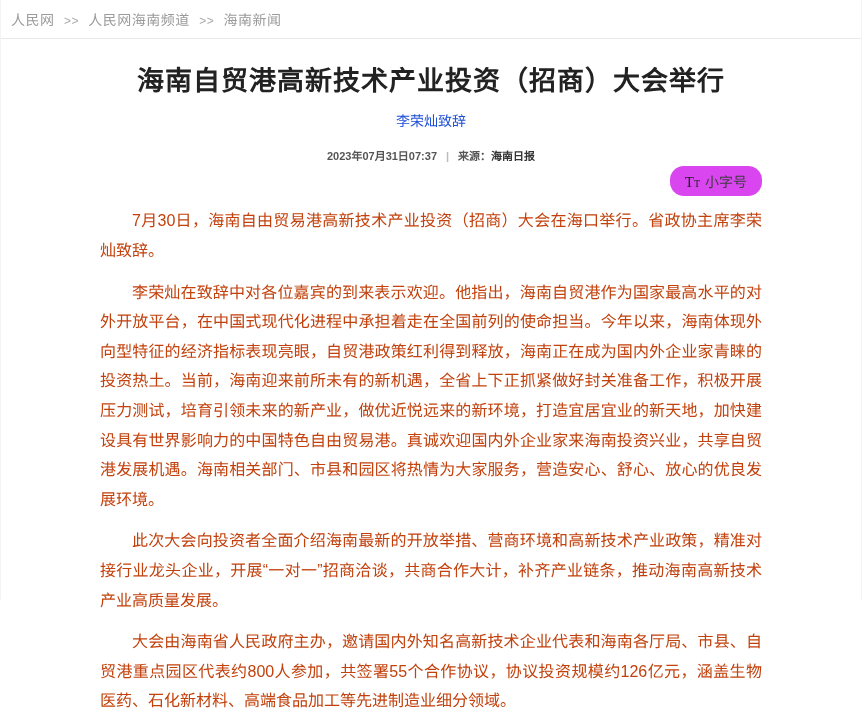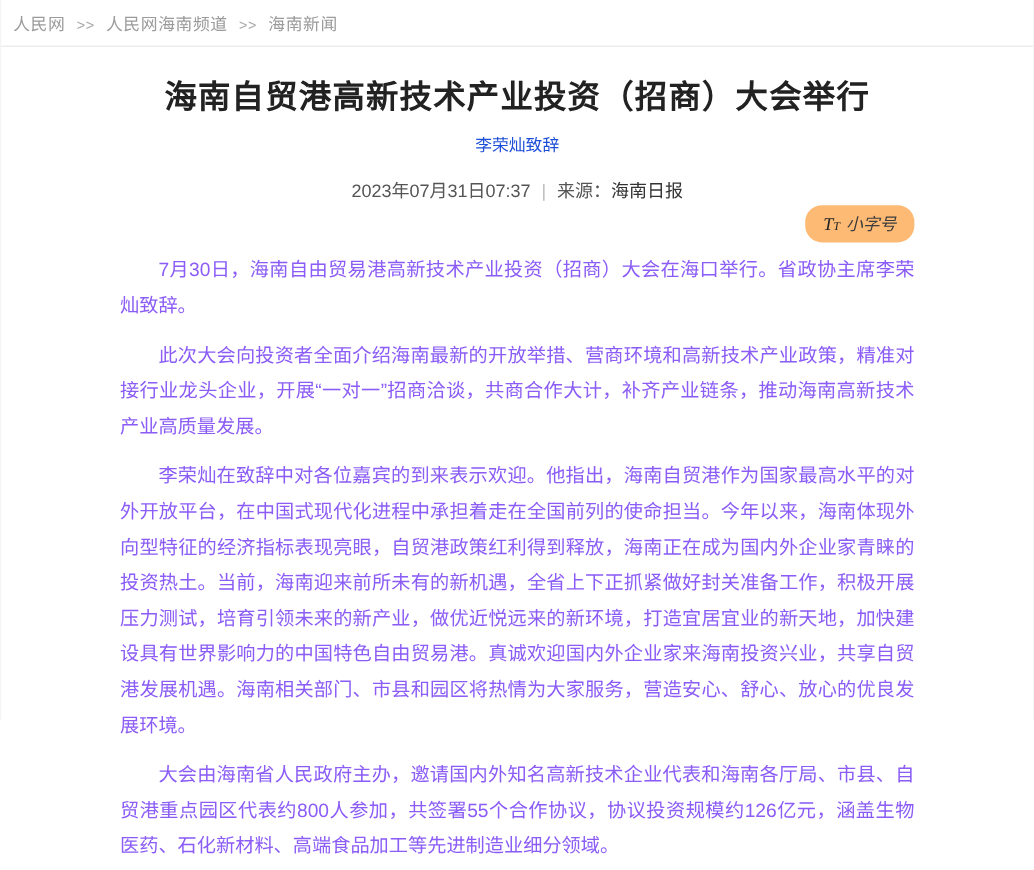--- a/index.html
+++ b/index.html
@@ -29,46 +29,46 @@
     margin-top: 26px;
     font-size: 27px; font-weight: 700; color: #222;
     text-align: center; letter-spacing: 1px; line-height: 1.2;
   }
   .subtitle {
     margin-top: 13px; text-align: center;
     font-size: 14px; color: #1d4ed8;
   }
   .meta {
     margin-top: 17px; text-align: center;
-    font-size: 15px; color: #555;
+    font-size: 11px; color: #555; font-weight: bold;
   }
   .meta-divider { margin: 0 9px; color: #bbb; }
   .meta-source-label { color: #555; }
   .meta-source { color: #333; text-decoration: none; cursor: pointer; }
   
   .toolbar { margin-top: 3px; text-align: right; height: 28px; }
   .font-size-pill {
     display: inline-flex; align-items: baseline;
-    background: #fdba74; border: none; border-radius: 14px;
+    background: #d946ef; border: none; border-radius: 14px;
     padding: 5px 15px; cursor: pointer;
     font-family: "Liberation Sans", "DejaVu Sans", sans-serif;
-    font-size: 14px; color: #3c3c3c; font-style: italic;
+    font-size: 14px; color: #3c3c3c;
   }
   .tt-icon { font-family: "Liberation Serif", "DejaVu Serif", serif; margin-right: 5px; color: #222; }
   .t-big { font-size: 15px; }
   .t-small { font-size: 10px; }
   
   .original-title {
     margin-top: 17px; padding-left: 27px;
     font-size: 15px; color: #333;
   }
   
   .article-body { margin-top: 4px; }
   .article-body p {
-    font-size: 16px; color: #8b5cf6; line-height: 1.85;
+    font-size: 16px; color: #c2410c; line-height: 1.85;
     text-indent: 2em; margin-top: 12px; text-align: justify;
   }
 </style>
 </head>
 <body>
 
 <div class="page">
 
   <header class="breadcrumb-bar">
     <nav class="breadcrumb">
@@ -93,21 +93,21 @@
     <div class="toolbar">
       <button class="font-size-pill">
         <span class="tt-icon"><span class="t-big">T</span><span class="t-small">T</span></span>
         <span class="pill-label">小字号</span>
       </button>
     </div>
 
 
     <article class="article-body">
       <p>7月30日，海南自由贸易港高新技术产业投资（招商）大会在海口举行。省政协主席李荣灿致辞。</p>
+      <p>李荣灿在致辞中对各位嘉宾的到来表示欢迎。他指出，海南自贸港作为国家最高水平的对外开放平台，在中国式现代化进程中承担着走在全国前列的使命担当。今年以来，海南体现外向型特征的经济指标表现亮眼，自贸港政策红利得到释放，海南正在成为国内外企业家青睐的投资热土。当前，海南迎来前所未有的新机遇，全省上下正抓紧做好封关准备工作，积极开展压力测试，培育引领未来的新产业，做优近悦远来的新环境，打造宜居宜业的新天地，加快建设具有世界影响力的中国特色自由贸易港。真诚欢迎国内外企业家来海南投资兴业，共享自贸港发展机遇。海南相关部门、市县和园区将热情为大家服务，营造安心、舒心、放心的优良发展环境。</p>
       <p>此次大会向投资者全面介绍海南最新的开放举措、营商环境和高新技术产业政策，精准对接行业龙头企业，开展“一对一”招商洽谈，共商合作大计，补齐产业链条，推动海南高新技术产业高质量发展。</p>
-      <p>李荣灿在致辞中对各位嘉宾的到来表示欢迎。他指出，海南自贸港作为国家最高水平的对外开放平台，在中国式现代化进程中承担着走在全国前列的使命担当。今年以来，海南体现外向型特征的经济指标表现亮眼，自贸港政策红利得到释放，海南正在成为国内外企业家青睐的投资热土。当前，海南迎来前所未有的新机遇，全省上下正抓紧做好封关准备工作，积极开展压力测试，培育引领未来的新产业，做优近悦远来的新环境，打造宜居宜业的新天地，加快建设具有世界影响力的中国特色自由贸易港。真诚欢迎国内外企业家来海南投资兴业，共享自贸港发展机遇。海南相关部门、市县和园区将热情为大家服务，营造安心、舒心、放心的优良发展环境。</p>
       <p>大会由海南省人民政府主办，邀请国内外知名高新技术企业代表和海南各厅局、市县、自贸港重点园区代表约800人参加，共签署55个合作协议，协议投资规模约126亿元，涵盖生物医药、石化新材料、高端食品加工等先进制造业细分领域。</p>
 
     </article>
 
   </main>
 
 </div>
 
 </body></html>

